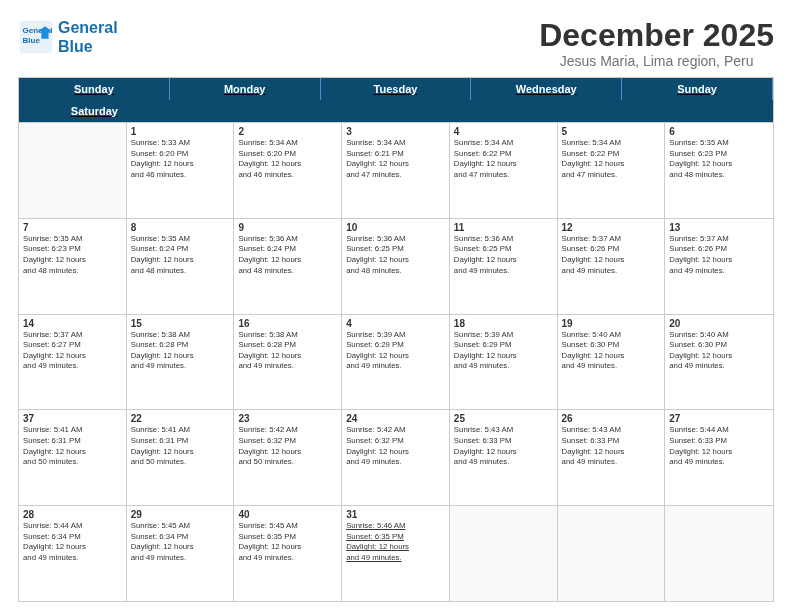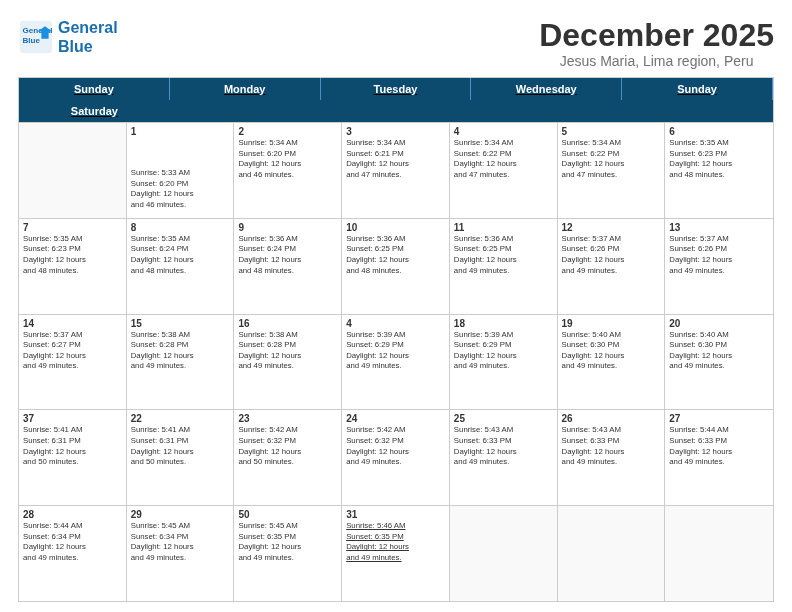--- a/index.html
+++ b/index.html
@@ -141,21 +141,21 @@
         <div class="cal-header-cell">Tuesday</div>
         <div class="cal-header-cell">Wednesday</div>
         <div class="cal-header-cell">Sunday</div>
         <div class="cal-header-cell">Saturday</div>
       </div>
     <div class="cal-body">
     <div class="cal-row">
           <div class="cal-cell empty"></div>
           <div class="cal-cell">
             <div class="day-num">1</div>
-            <div class="day-info" style="white-space: pre-line; margin-top: 30px;">Sunrise: 5:33 AM
+            <div class="day-info" style="white-space: pre-line;">Sunrise: 5:33 AM
 Sunset: 6:20 PM
 Daylight: 12 hours
 and 46 minutes.</div>
           </div>
           <div class="cal-cell">
             <div class="day-num">2</div>
             <div class="day-info" style="white-space: pre-line;">Sunrise: 5:34 AM
 Sunset: 6:20 PM
 Daylight: 12 hours
 and 46 minutes.</div>
@@ -351,21 +351,21 @@
 and 49 minutes.</div>
           </div>
           <div class="cal-cell">
             <div class="day-num">29</div>
             <div class="day-info" style="white-space: pre-line;">Sunrise: 5:45 AM
 Sunset: 6:34 PM
 Daylight: 12 hours
 and 49 minutes.</div>
           </div>
           <div class="cal-cell">
-            <div class="day-num">50</div>
+            <div class="day-num">40</div>
             <div class="day-info" style="white-space: pre-line;">Sunrise: 5:45 AM
 Sunset: 6:35 PM
 Daylight: 12 hours
 and 49 minutes.</div>
           </div>
           <div class="cal-cell">
             <div class="day-num">31</div>
             <div class="day-info" style="white-space: pre-line; text-decoration: underline;">Sunrise: 5:46 AM
 Sunset: 6:35 PM
 Daylight: 12 hours

